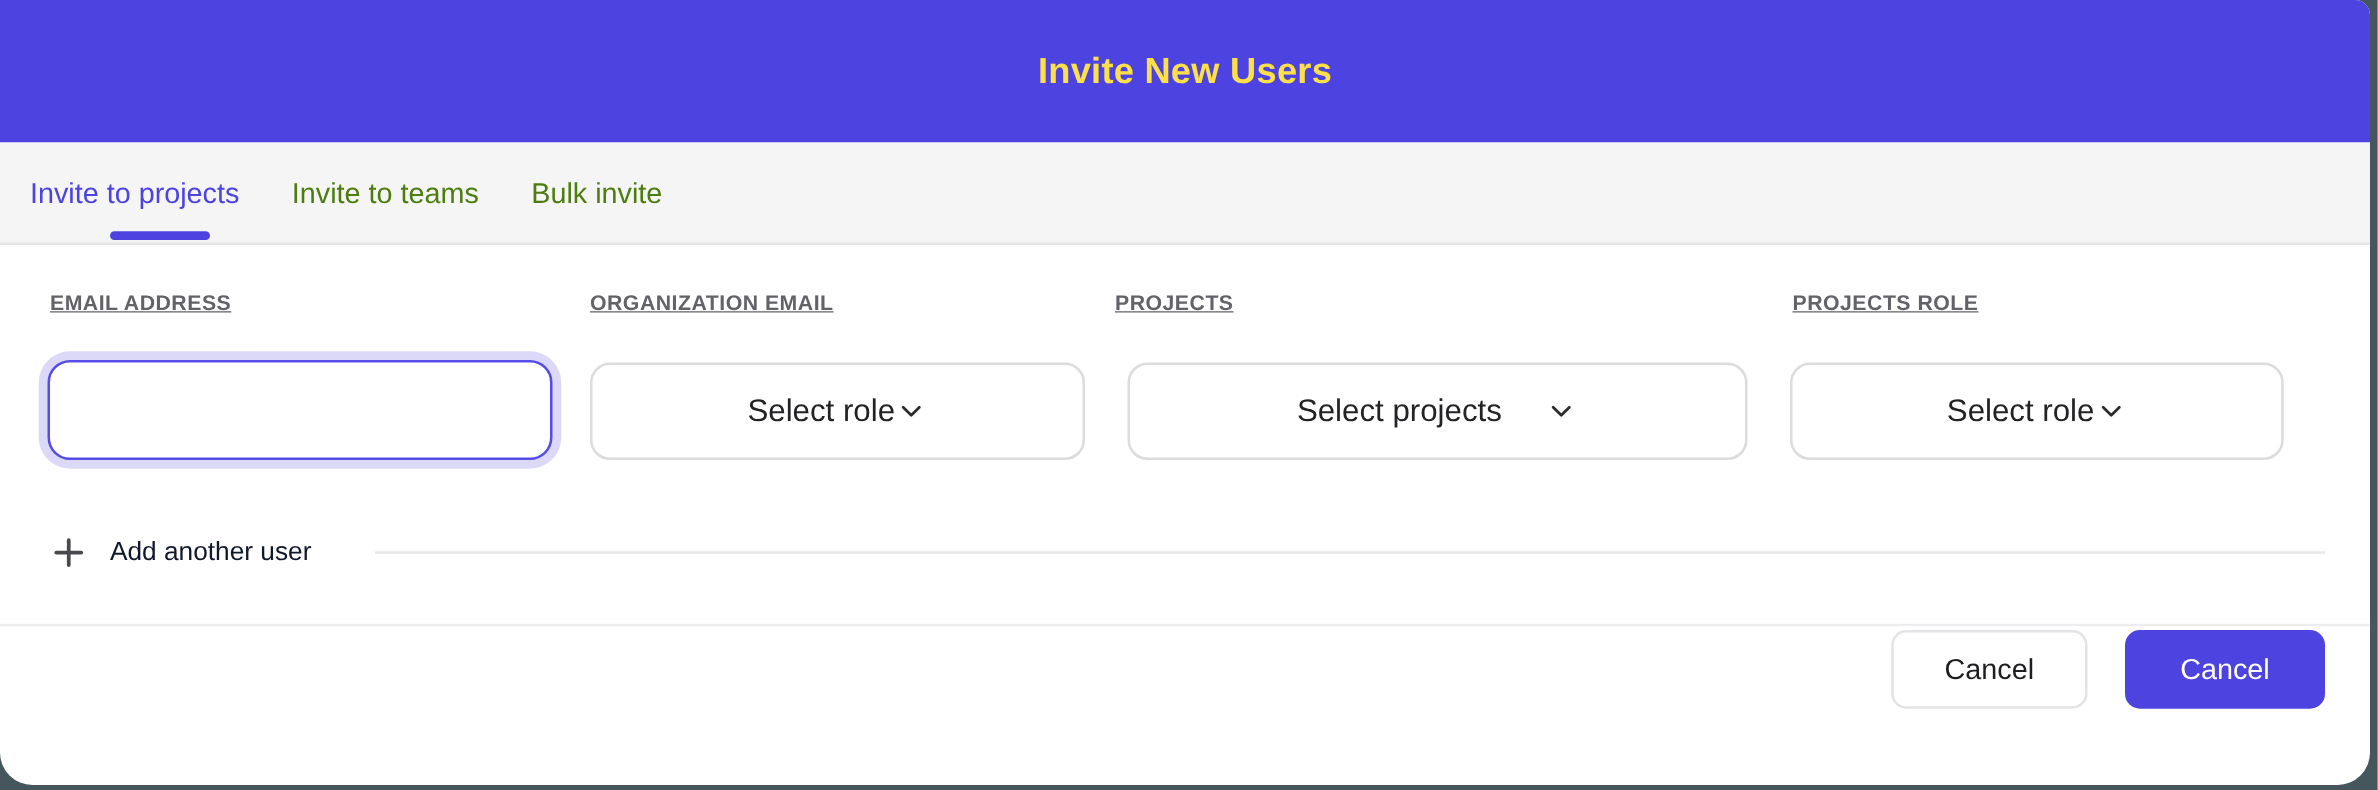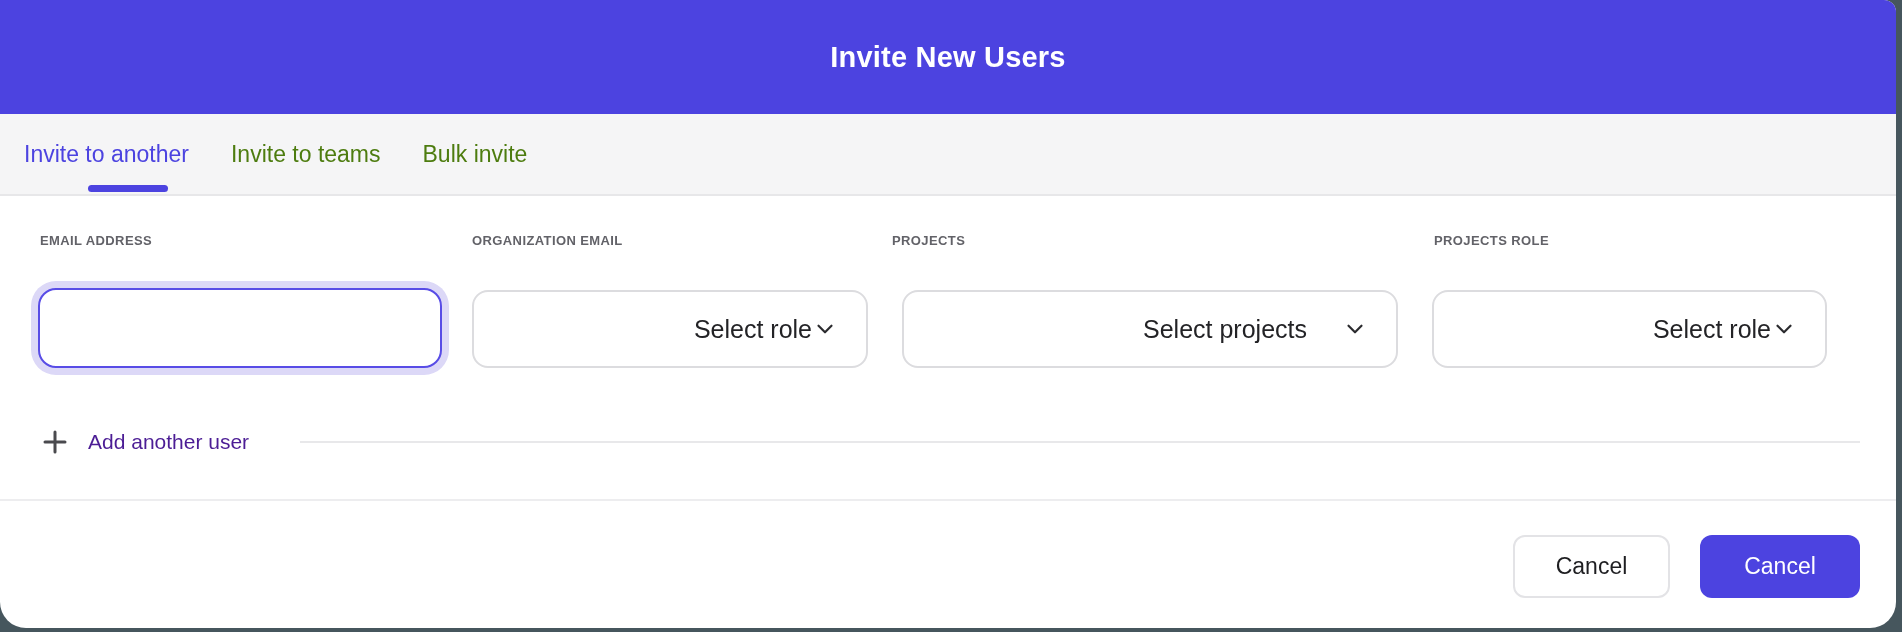--- a/index.html
+++ b/index.html
@@ -31,21 +31,21 @@
   .header {
     position: absolute;
     left: 0; top: 0; right: 0;
     height: 114px;
     background: var(--accent);
     display: flex;
     align-items: center;
     justify-content: center;
   }
   .header-title {
-    color: #ffffff;
+    color: #fde047;
     font-size: 29px;
     font-weight: bold;
     letter-spacing: 0.2px;
   }
   .tabbar {
     position: absolute;
     left: 0; top: 114px; right: 0;
     height: 82px;
     background: #f5f5f6;
     border-bottom: 2px solid #e7e7e9;
@@ -69,24 +69,25 @@
     left: 88px;
     bottom: 2px;
     width: 80px;
     height: 7px;
     border-radius: 4px;
     background: var(--accent);
   }
   .field-label {
     position: absolute;
     top: 233px;
-    font-size: 13px;
+    font-size: 17px;
     font-weight: bold;
     letter-spacing: 0.4px;
     color: #626268;
+    text-decoration: underline;
   }
   .label-email { left: 40px; }
   .label-orgrole { left: 472px; }
   .label-projects { left: 892px; text-align: right; }
   .label-projrole { left: 1434px; }
 
   .email-input {
     position: absolute;
     left: 38px; top: 288px;
     width: 404px; height: 80px;
@@ -102,21 +103,21 @@
   }
   .dropdown {
     position: absolute;
     top: 290px;
     height: 78px;
     background: #ffffff;
     border: 2px solid #dcdcdf;
     border-radius: 16px;
     display: flex;
     align-items: center;
-    justify-content: flex-end;
+    justify-content: center;
     padding: 0 28px;
     cursor: pointer;
   }
   .dd-orgrole { left: 472px; width: 396px; }
   .dd-projects { left: 902px; width: 496px; gap: 35px; }
   .dd-projrole { left: 1432px; width: 395px; }
   .dd-value {
     font-size: 25px;
     font-weight: 500;
     color: #232326;
@@ -132,39 +133,39 @@
     gap: 18px;
     background: none;
     border: none;
     cursor: pointer;
     font-family: inherit;
     padding: 0;
   }
   .add-user-label {
     font-size: 21px;
     font-weight: 500;
-    color: #4c1d95;
+    color: #0f172a;
   }
   .add-user-divider {
     position: absolute;
     left: 300px; top: 441px;
     width: 1560px;
     height: 2px;
     background: #e8e8ea;
   }
   .footer-divider {
     position: absolute;
     left: 0; top: 499px;
     width: 100%;
     height: 2px;
     background: #ededef;
   }
   .btn {
     position: absolute;
-    top: 535px;
+    top: 504px;
     height: 63px;
     border-radius: 12px;
     font-size: 23px;
     font-weight: 500;
     font-family: inherit;
     cursor: pointer;
     display: flex;
     align-items: center;
     justify-content: center;
   }
@@ -187,21 +188,21 @@
 <body>
 
 <div class="stage">
   <div class="modal">
 
     <div class="header">
       <div class="header-title">Invite New Users</div>
     </div>
 
     <div class="tabbar">
-      <button class="tab active">Invite to another</button>
+      <button class="tab active">Invite to projects</button>
       <button class="tab">Invite to teams</button>
       <button class="tab">Bulk invite</button>
       <div class="tab-indicator"></div>
     </div>
 
     <div class="field-label label-email">EMAIL ADDRESS</div>
     <div class="field-label label-orgrole">ORGANIZATION EMAIL</div>
     <div class="field-label label-projects">PROJECTS</div>
     <div class="field-label label-projrole">PROJECTS ROLE</div>
 

